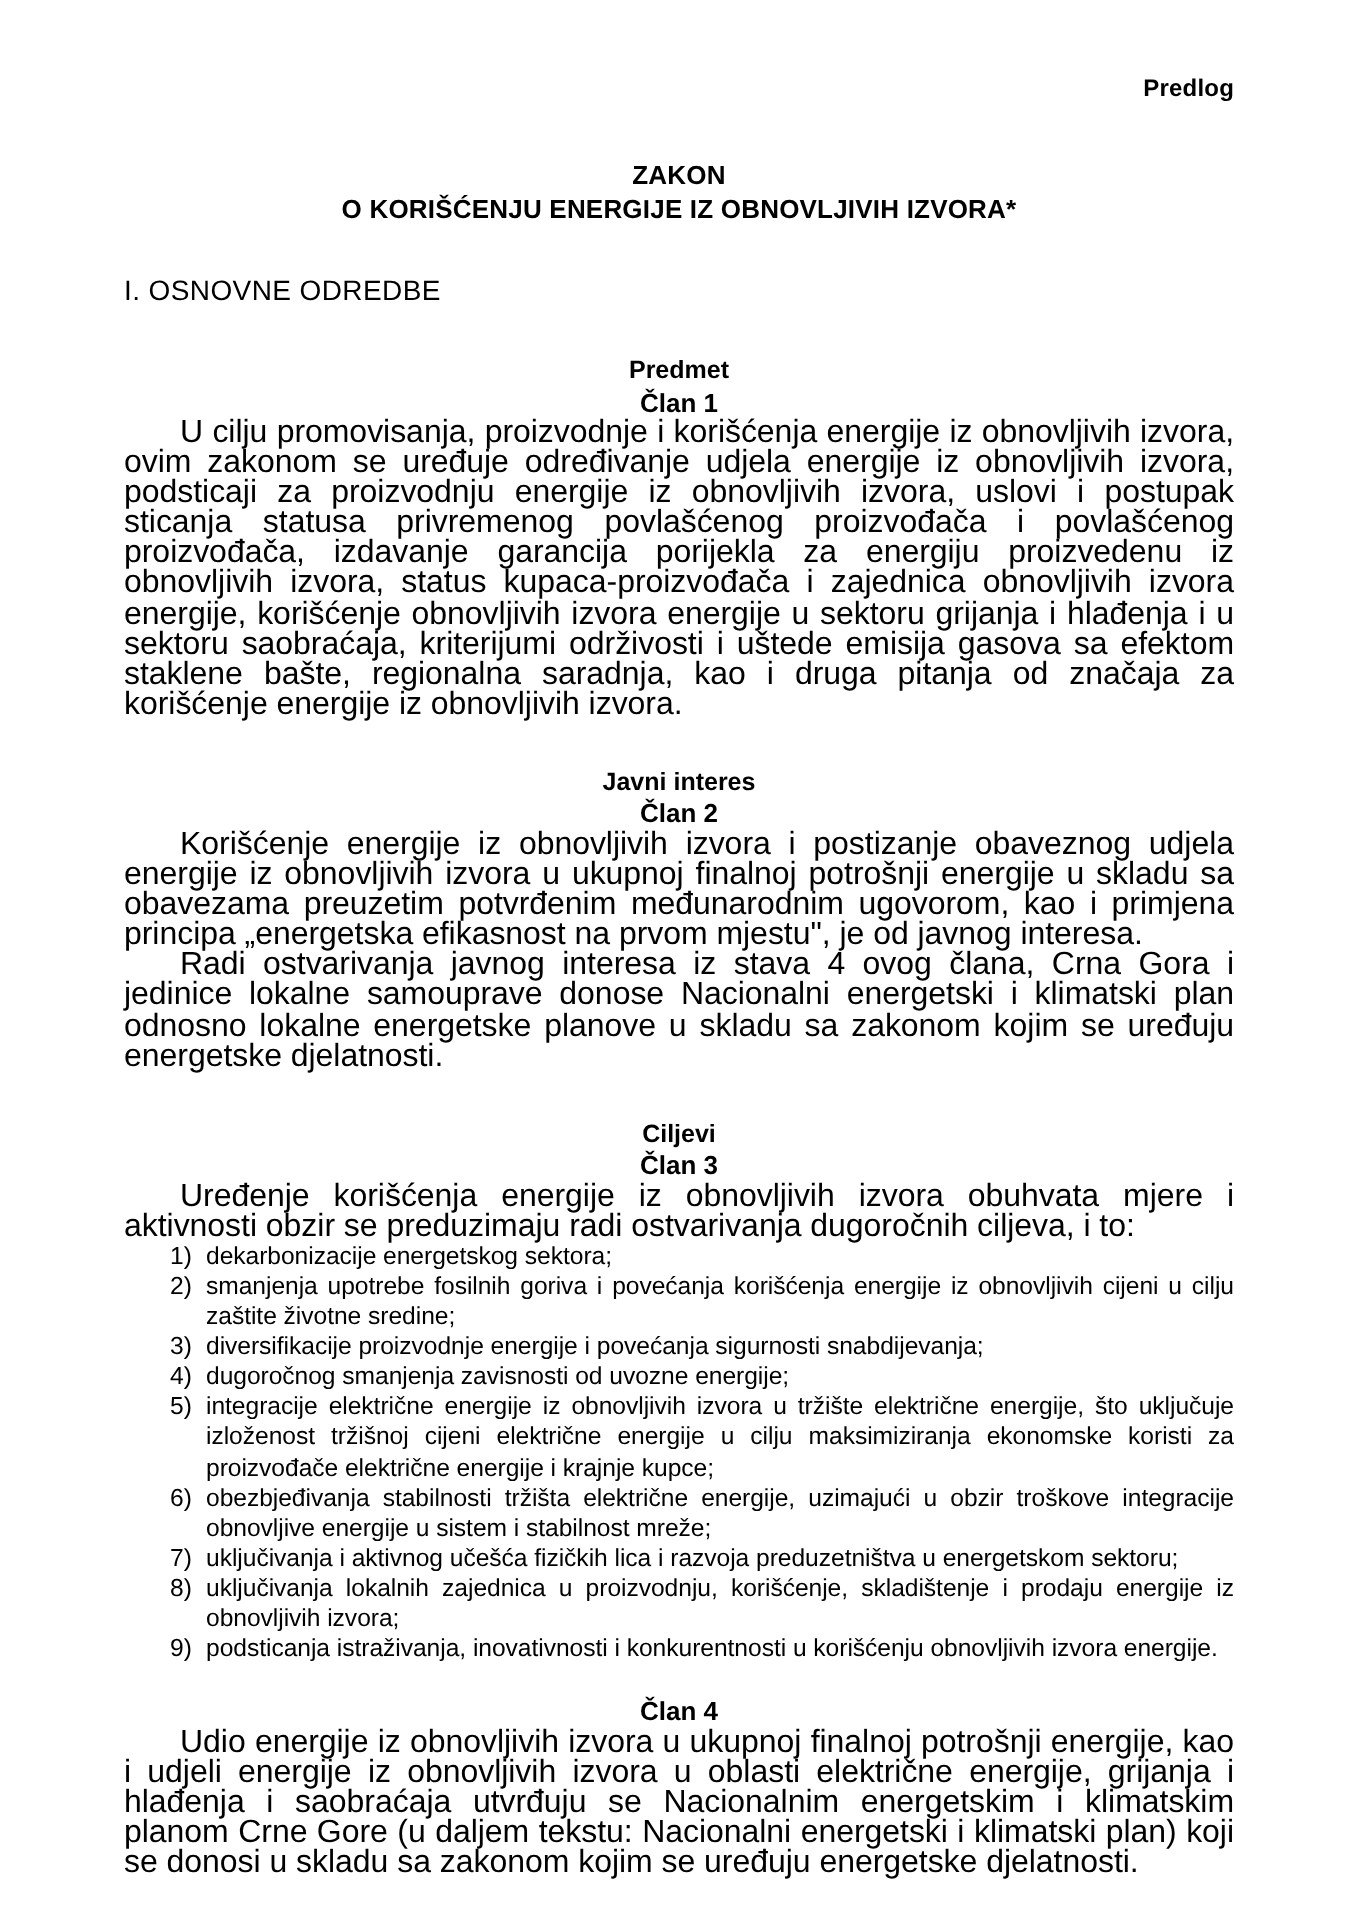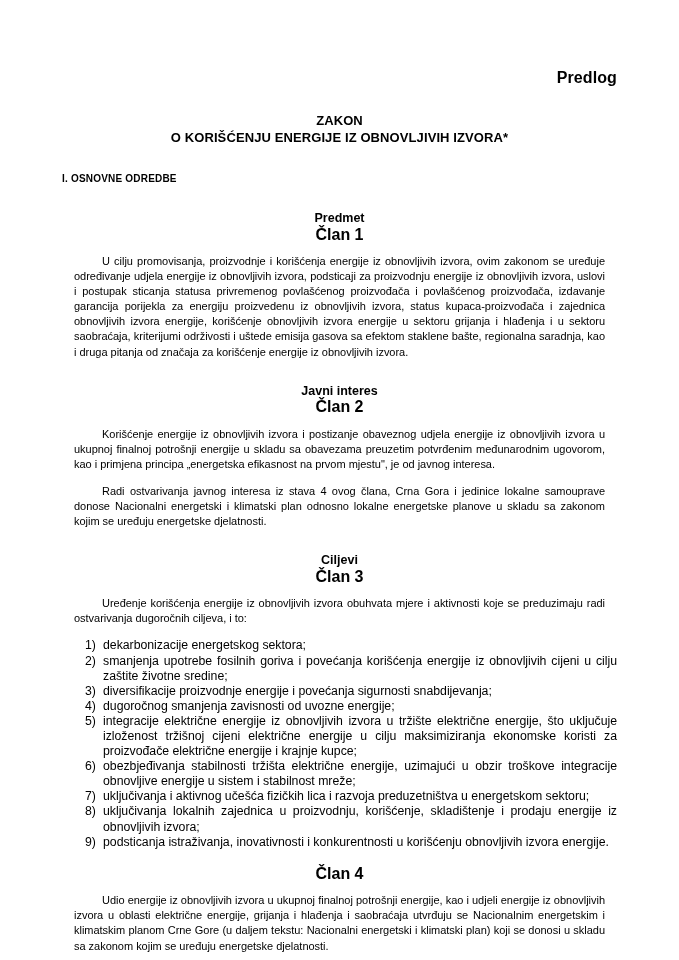--- a/index.html
+++ b/index.html
@@ -19,70 +19,70 @@
     box-sizing: border-box;
     overflow: hidden;
   }
   .content {
     position: absolute;
     left: 62px;
     top: 0;
     width: 555px;
   }
   .doc-label {
-    margin-top: 70px;
+    margin-top: 37px;
     text-align: right;
     font-weight: bold;
-    font-size: 16px;
+    font-size: 12px;
     line-height: 15px;
     letter-spacing: 0.1px;
   }
   .law-title {
     margin-top: 28px;
     text-align: center;
     font-weight: bold;
     font-size: 13px;
     line-height: 16.5px;
     letter-spacing: 0.1px;
   }
   .law-title .line2 {
     display: block;
   }
   .section-heading {
     margin-top: 24px;
-    font-weight: bold;
-    font-size: 10px;
+    font-weight: normal;
+    font-size: 14px;
     line-height: 17px;
     text-align: left;
     letter-spacing: 0.2px;
   }
   .subject-heading {
     margin-top: 24px;
     text-align: center;
     font-weight: bold;
     font-size: 12.5px;
     line-height: 15.5px;
   }
   .article-heading {
     text-align: center;
     font-weight: bold;
-    font-size: 16px;
+    font-size: 13px;
     line-height: 15.5px;
   }
   .art-group {
     margin-top: 16px;
   }
   .art-group.first {
     margin-top: 8px;
   }
   p.para {
-    margin: 12px;
+    margin: 0;
     text-align: justify;
     text-justify: inter-word;
-    font-size: 11px;
+    font-size: 16px;
     line-height: 15.1px;
     text-indent: 28px;
     letter-spacing: -0.02px;
   }
   ol.goal-list {
     margin: 0;
     padding: 0;
     list-style: none;
     counter-reset: goalnum;
   }
@@ -131,21 +131,21 @@
     <div class="art-group">
       <div class="subject-heading">Javni interes</div>
       <div class="article-heading">Član 2</div>
       <p class="para">Korišćenje energije iz obnovljivih izvora i postizanje obaveznog udjela energije iz obnovljivih izvora u ukupnoj finalnoj potrošnji energije u skladu sa obavezama preuzetim potvrđenim međunarodnim ugovorom, kao i primjena principa „energetska efikasnost na prvom mjestu", je od javnog interesa.</p>
       <p class="para">Radi ostvarivanja javnog interesa iz stava 4 ovog člana, Crna Gora i jedinice lokalne samouprave donose Nacionalni energetski i klimatski plan odnosno lokalne energetske planove u skladu sa zakonom kojim se uređuju energetske djelatnosti.</p>
     </div>
 
     <div class="art-group">
       <div class="subject-heading">Ciljevi</div>
       <div class="article-heading">Član 3</div>
-      <p class="para">Uređenje korišćenja energije iz obnovljivih izvora obuhvata mjere i aktivnosti koje se preduzimaju radi ostvarivanja dugoročnih ciljeva, i to:</p>
+      <p class="para">Uređenje korišćenja energije iz obnovljivih izvora obuhvata mjere i aktivnosti obzir se preduzimaju radi ostvarivanja dugoročnih ciljeva, i to:</p>
       <ol class="goal-list">
         <li>dekarbonizacije energetskog sektora;</li>
         <li>smanjenja upotrebe fosilnih goriva i povećanja korišćenja energije iz obnovljivih cijeni u cilju zaštite životne sredine;</li>
         <li>diversifikacije proizvodnje energije i povećanja sigurnosti snabdijevanja;</li>
         <li>dugoročnog smanjenja zavisnosti od uvozne energije;</li>
         <li>integracije električne energije iz obnovljivih izvora u tržište električne energije, što uključuje izloženost tržišnoj cijeni električne energije u cilju maksimiziranja ekonomske koristi za proizvođače električne energije i krajnje kupce;</li>
         <li>obezbjeđivanja stabilnosti tržišta električne energije, uzimajući u obzir troškove integracije obnovljive energije u sistem i stabilnost mreže;</li>
         <li>uključivanja i aktivnog učešća fizičkih lica i razvoja preduzetništva u energetskom sektoru;</li>
         <li>uključivanja lokalnih zajednica u proizvodnju, korišćenje, skladištenje i prodaju energije iz obnovljivih izvora;</li>
         <li>podsticanja istraživanja, inovativnosti i konkurentnosti u korišćenju obnovljivih izvora energije.</li>

